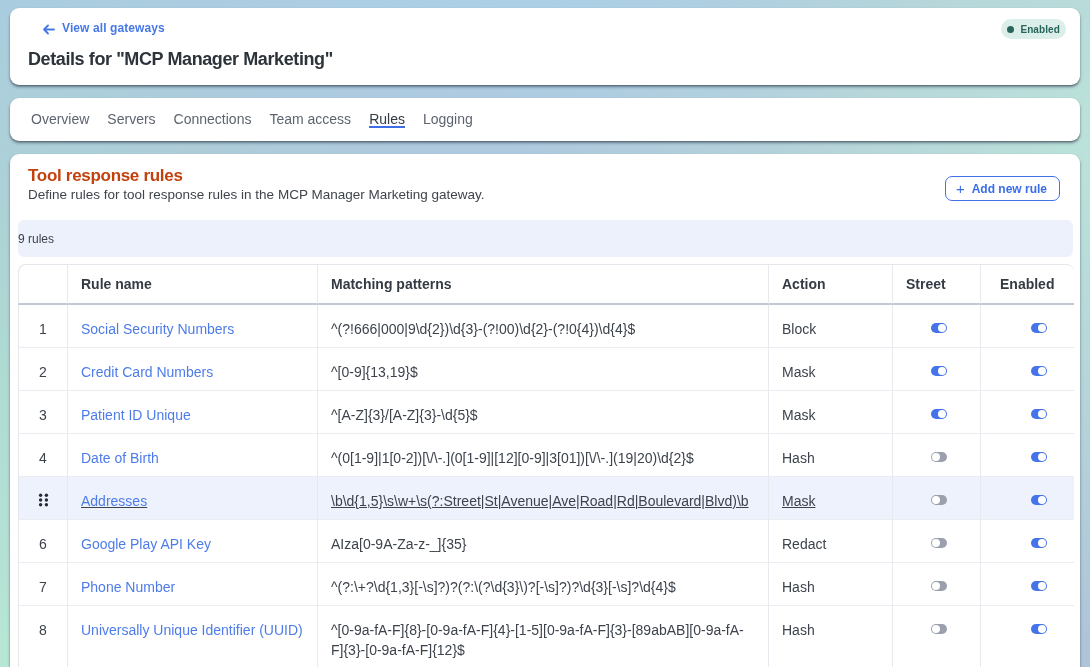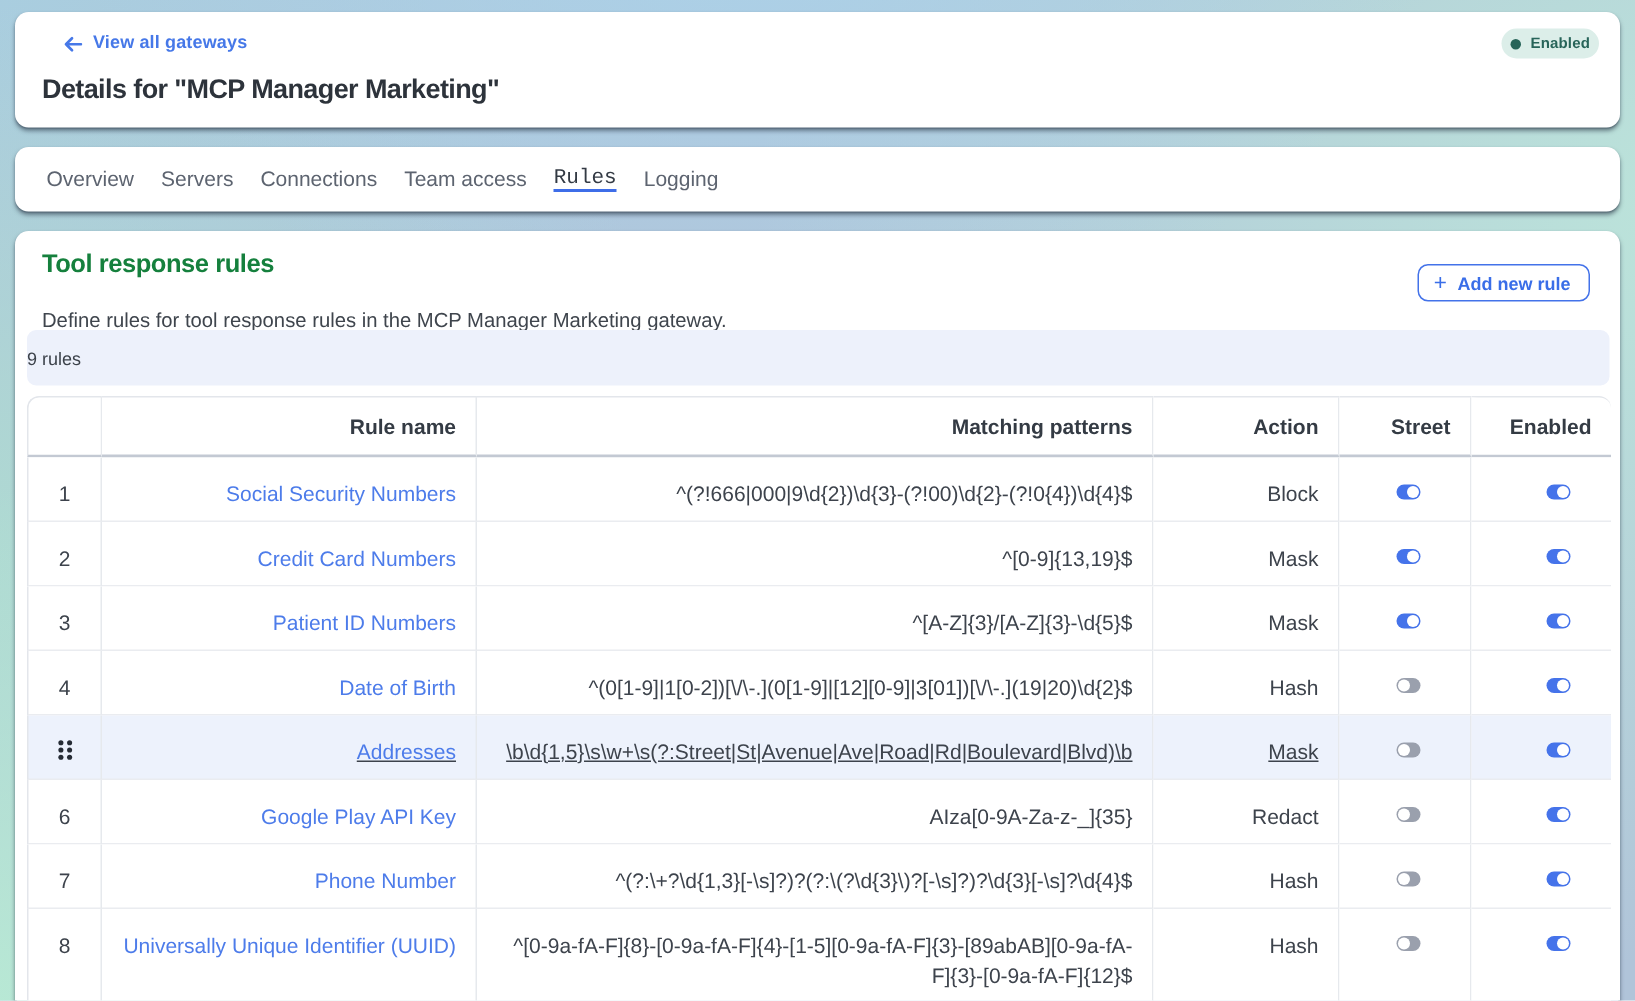--- a/index.html
+++ b/index.html
@@ -28,44 +28,44 @@
   .status-badge {
     position:absolute; right:14px; top:11px; height:20px; background:#dceee9;
     border-radius:10px; display:flex; align-items:center; padding:0 6px 0 6px;
   }
   .status-dot { width:7px; height:7px; border-radius:50%; background:#276459; margin-right:6px; }
   .status-label { color:#276459; font-size:10px; font-weight:700; letter-spacing:0.1px; }
   
   .tabs-card { top:98px; height:43px; }
   .tabs { display:flex; align-items:center; height:100%; padding-left:21px; }
   .tab { font-size:14px; color:#5d6470; margin:2px 18px 0 0; cursor:pointer; line-height:13px; padding:0; border-bottom:2px solid transparent; }
-  .tab.active { color:#333a44; border-bottom-color:#3e6de8;font-family:Liberation Mono, monospace; }
+  .tab.active { color:#333a44; border-bottom-color:#3e6de8; }
   
   .main-card { top:154px; height:560px; padding:0 8px; }
-  .section-title { position:absolute; left:18px; top:12px; font-size:17px; font-weight:700; color:#15803d; letter-spacing:-0.3px; }
-  .section-subtitle { position:absolute; left:18px; top:52px; font-size:13.5px; color:#3f454d; }
+  .section-title { position:absolute; left:18px; top:12px; font-size:17px; font-weight:700; color:#c2410c; letter-spacing:-0.3px; }
+  .section-subtitle { position:absolute; left:18px; top:33px; font-size:13.5px; color:#3f454d; }
   .add-rule-btn {
     position:absolute; right:20px; top:22px; height:25px; display:flex; align-items:center;
     background:#fff; border:1px solid #4372e9; border-radius:7px; padding:0 12px 0 10px;
     color:#3a6ee8; font-size:12px; font-weight:600; cursor:pointer;
     font-family:"Liberation Sans","DejaVu Sans",sans-serif;
   }
   .add-rule-plus { font-size:15px; font-weight:400; margin-right:7px; position:relative; top:-0.5px; }
   .count-bar {
     position:absolute; left:8px; top:66px; width:1055px; height:37px; background:#edf1fb;
     border-radius:6px; display:flex; align-items:center; padding-left:0;
     font-size:12px; color:#3c424a;
   }
   
   .rules-table {
     position:absolute; left:8px; top:110px; width:1056px;
     border-collapse:separate; border-spacing:0; table-layout:fixed;
   }
   .rules-table th, .rules-table td {
-    border-right:1px solid #e6e9ed; vertical-align:top; text-align:right;
+    border-right:1px solid #e6e9ed; vertical-align:top; text-align:left;
     font-weight:400; overflow:hidden;
   }
   .rules-table th:last-child, .rules-table td:last-child { border-right:none; }
   .rules-table thead th {
     border-top:1px solid #e3e6eb; border-bottom:2px solid #c3c9d3;
     height:41px; vertical-align:middle; font-size:14px; font-weight:700; color:#343b44;
     padding:0 13px; background:#fff;
   }
   .rules-table thead th:first-child { border-left:1px solid #e3e6eb; border-top-left-radius:8px; }
   .rules-table thead th:last-child { border-top-right-radius:8px; }
@@ -177,21 +177,21 @@
             </span>
           </td>
           <td class="cell-toggle cell-enabled">
             <span class="toggle on">
               <span class="knob"></span>
             </span>
           </td>
         </tr>
         <tr class="">
           <td class="cell-num">3</td>
-          <td class="cell-name"><a>Patient ID Numbers</a></td>
+          <td class="cell-name"><a>Patient ID Unique</a></td>
           <td class="cell-pattern">^[A-Z]{3}/[A-Z]{3}-\d{5}$</td>
           <td class="cell-action">Mask</td>
           <td class="cell-toggle cell-alerts">
             <span class="toggle on">
               <span class="knob"></span>
             </span>
           </td>
           <td class="cell-toggle cell-enabled">
             <span class="toggle on">
               <span class="knob"></span>

